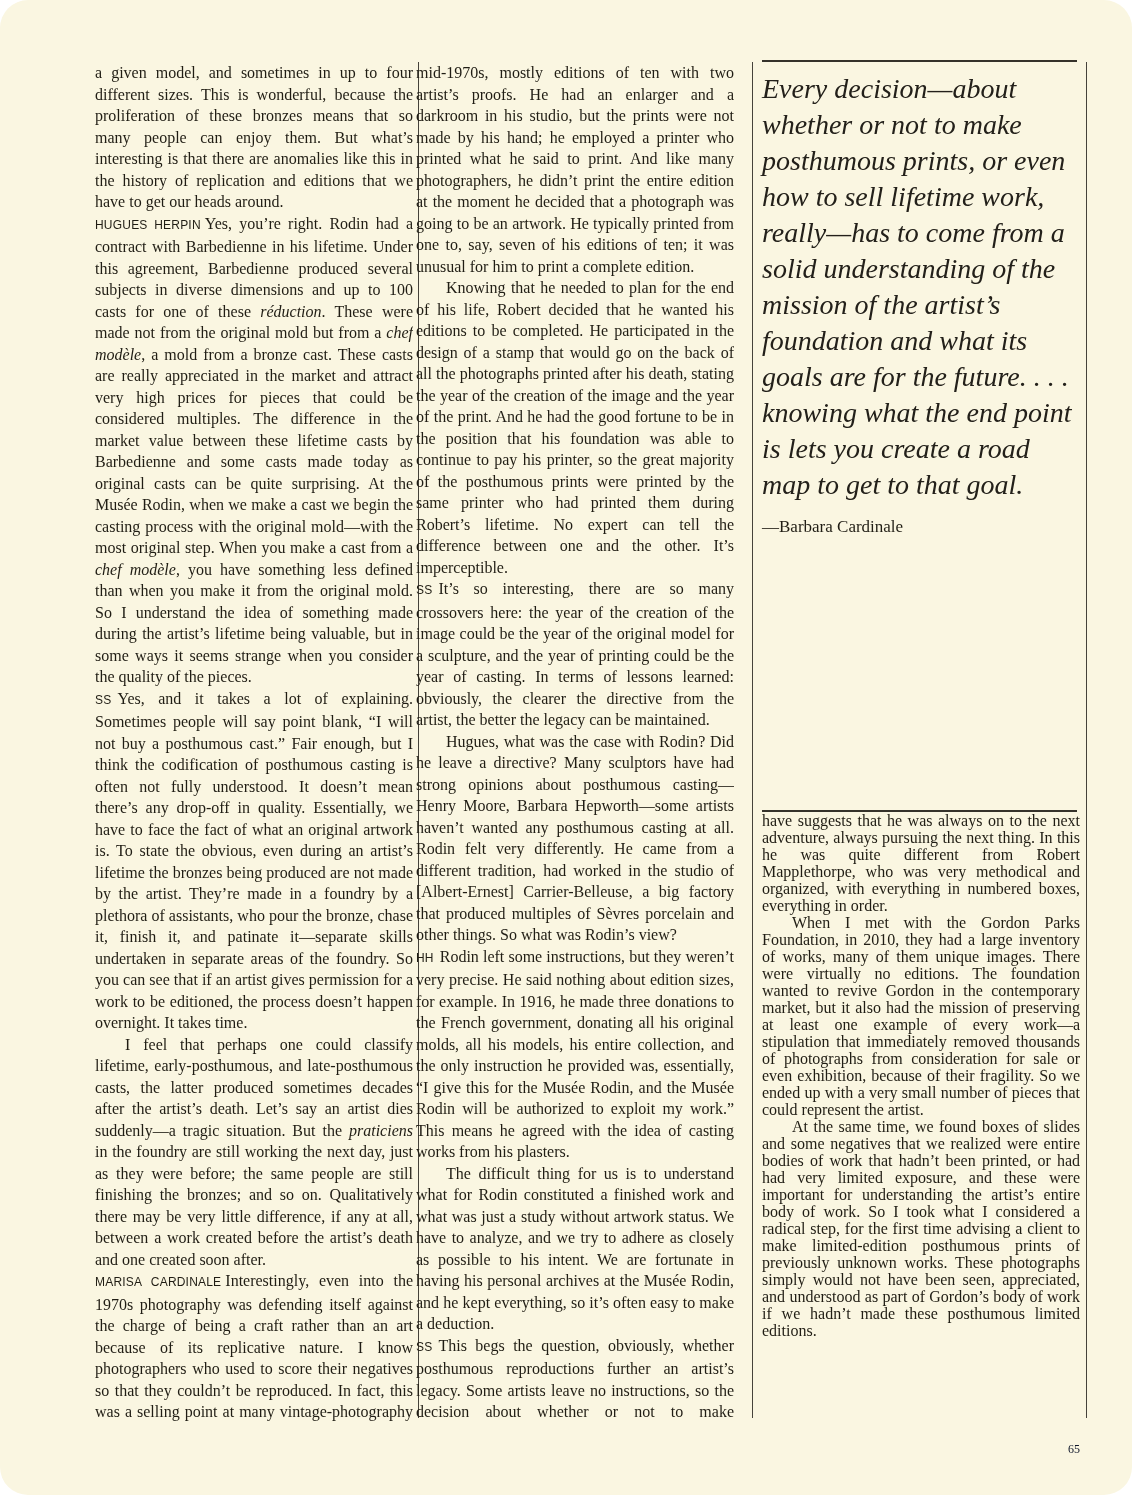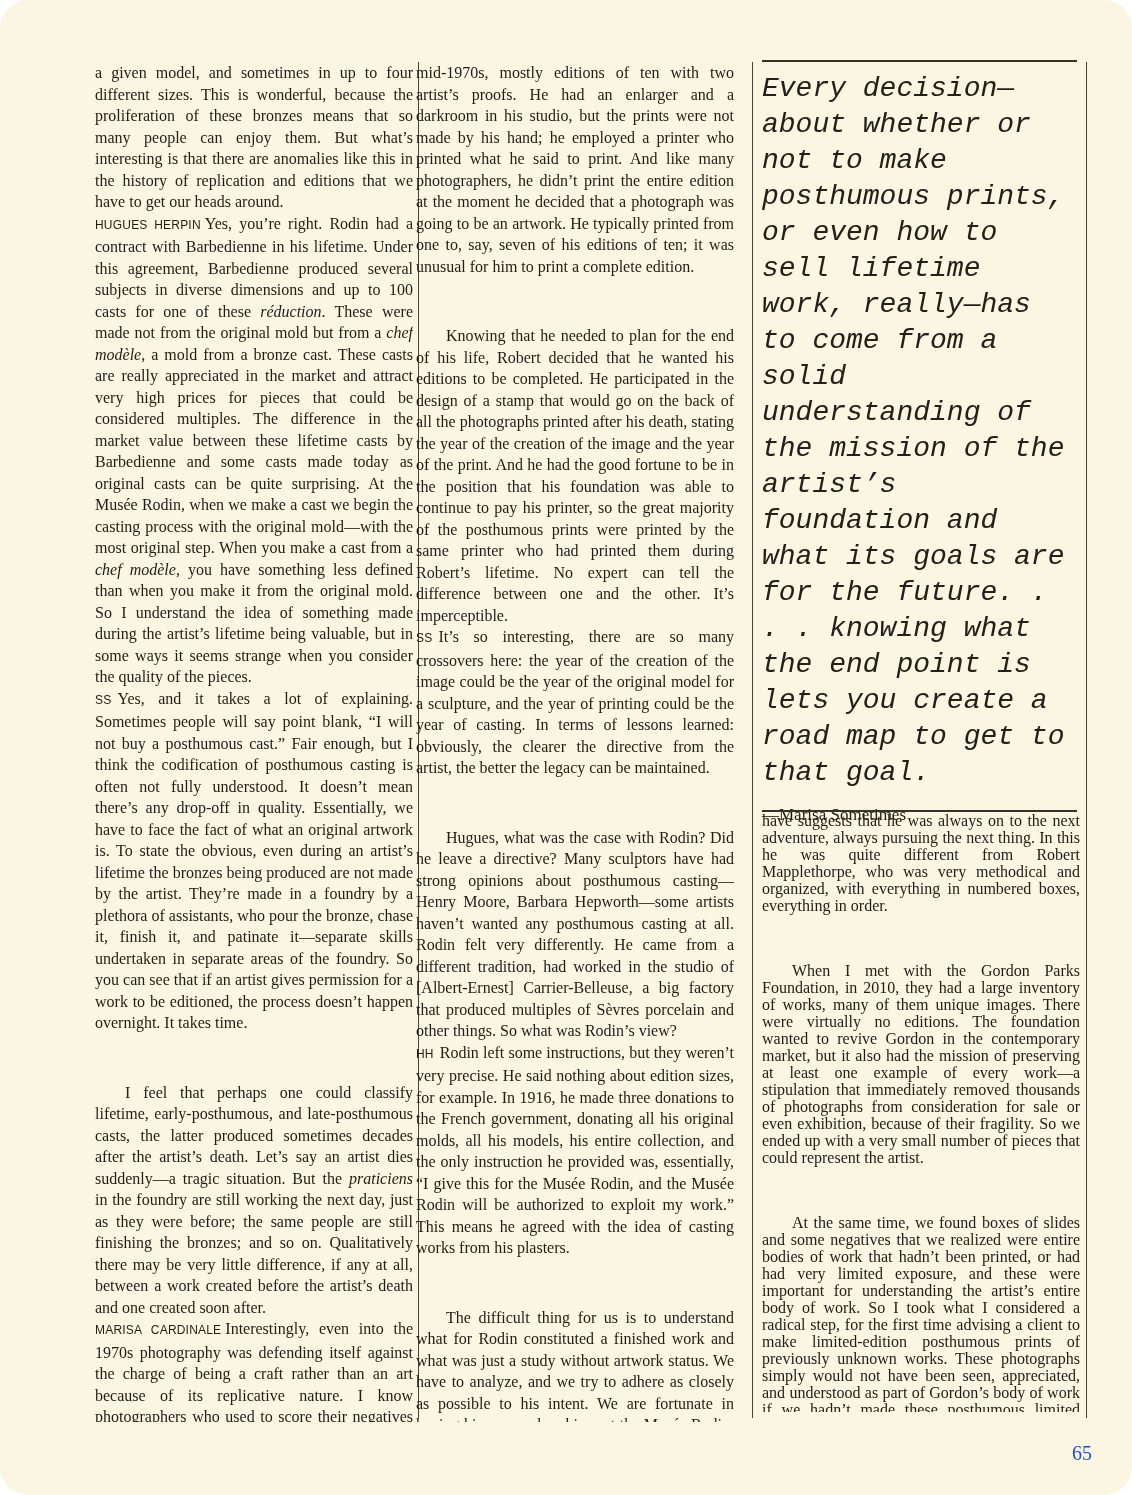--- a/index.html
+++ b/index.html
@@ -14,21 +14,21 @@
   }
   .col {
     position:absolute; top:62px;
     width:318px; height:1360px;
     overflow:hidden;
     font-size:16px; line-height:21.5px;
   }
   .col-left  { left:95px;  }
   .col-mid   { left:416px; }
   .para { margin:0; text-align:justify; hyphens:auto; -webkit-hyphens:auto; }
-  .para.indent { text-indent:30px;margin-top:48px; }
+  .para.indent { text-indent:30px; }
   .speaker {
     font-family:"Liberation Sans", sans-serif;
     font-weight:normal;
     font-size:12px;
     letter-spacing:0.2px;
     margin-right:4px;
   }
   .speaker.short { margin-right:6px; }
   .it { font-style:italic; }
 
@@ -47,21 +47,20 @@
     border-top:2px solid #35322a;
     padding-top:9px;
   }
   .pullquote-text {
     margin:0;
     font-style:italic;
     font-size:28px;
     line-height:36px;
     text-align:left;
     color:#23201a;
-    font-family:Liberation Mono, monospace;
   }
   .pullquote-attr {
     margin:14px 0 0 0;
     font-size:17px;
     line-height:20px;
     font-style:normal;
   }
 
   .hrule-2 {
     position:absolute; left:762px; top:810px;
@@ -69,23 +68,23 @@
     background:#35322a;
   }
   .col-right-body {
     position:absolute; left:762px; top:812px;
     width:318px; height:600px;
     overflow:hidden;
     font-size:16px; line-height:17px;
   }
   .page-number {
     position:absolute;
-    right:40px; top:1442px;
-    font-size:20px;
-    color:#1d4ed8;
+    right:52px; top:1442px;
+    font-size:12px;
+    color:#0f172a;
   }
 </style>
 </head>
 <body>
 
 <div class="page">
 
   <div class="col col-left">
       <p class="para"><span>a given model, and sometimes in up to four different sizes. This is wonderful, because the proliferation of these bronzes means that so many people can enjoy them. But what’s interesting is that there are anomalies like this in the history of replication and editions that we have to get our heads around.</span></p>
       <p class="para"><span class="speaker">HUGUES HERPIN</span><span>Yes, you’re right. Rodin had a contract with Barbedienne in his lifetime. Under this agreement, Barbedienne produced several subjects in diverse dimensions and up to 100 casts for one of these </span><span class="it">réduction</span><span>. These were made not from the original mold but from a </span><span class="it">chef modèle</span><span>, a mold from a bronze cast. These casts are really appreciated in the market and attract very high prices for pieces that could be considered multiples. The difference in the market value between these lifetime casts by Barbedienne and some casts made today as original casts can be quite surprising. At the Musée Rodin, when we make a cast we begin the casting process with the original mold—with the most original step. When you make a cast from a </span><span class="it">chef modèle</span><span>, you have something less defined than when you make it from the original mold. So I understand the idea of something made during the artist’s lifetime being valuable, but in some ways it seems strange when you consider the quality of the pieces.</span></p>
@@ -103,21 +102,21 @@
       <p class="para indent"><span>Hugues, what was the case with Rodin? Did he leave a directive? Many sculptors have had strong opinions about posthumous casting—Henry Moore, Barbara Hepworth—some artists haven’t wanted any posthumous casting at all. Rodin felt very differently. He came from a different tradition, had worked in the studio of [Albert-Ernest] Carrier-Belleuse, a big factory that produced multiples of Sèvres porcelain and other things. So what was Rodin’s view?</span></p>
       <p class="para"><span class="speaker short">HH</span><span>Rodin left some instructions, but they weren’t very precise. He said nothing about edition sizes, for example. In 1916, he made three donations to the French government, donating all his original molds, all his models, his entire collection, and the only instruction he provided was, essentially, “I give this for the Musée Rodin, and the Musée Rodin will be authorized to exploit my work.” This means he agreed with the idea of casting works from his plasters.</span></p>
       <p class="para indent"><span>The difficult thing for us is to understand what for Rodin constituted a finished work and what was just a study without artwork status. We have to analyze, and we try to adhere as closely as possible to his intent. We are fortunate in having his personal archives at the Musée Rodin, and he kept everything, so it’s often easy to make a deduction.</span></p>
       <p class="para"><span class="speaker short">SS</span><span>This begs the question, obviously, whether posthumous reproductions further an artist’s legacy. Some artists leave no instructions, so the decision about whether or not to make posthumous casts or prints may be taken by others—an artist’s estate, or other people. Marisa, do you have any experience with this?</span></p>
     </div>
 
   <div class="vrule vrule-2"></div>
 
   <div class="pullquote-block">
     <p class="pullquote-text">Every decision—about whether or not to make posthumous prints, or even how to sell lifetime work, really—has to come from a solid understanding of the mission of the artist’s foundation and what its goals are for the future. . . . knowing what the end point is lets you create a road map to get to that goal.</p>
-    <p class="pullquote-attr">—Marisa Sometimes</p>
+    <p class="pullquote-attr">—Barbara Cardinale</p>
   </div>
 
   <div class="hrule-2"></div>
 
   <div class="col-right-body">
       <p class="para"><span>have suggests that he was always on to the next adventure, always pursuing the next thing. In this he was quite different from Robert Mapplethorpe, who was very methodical and organized, with everything in numbered boxes, everything in order.</span></p>
       <p class="para indent"><span>When I met with the Gordon Parks Foundation, in 2010, they had a large inventory of works, many of them unique images. There were virtually no editions. The foundation wanted to revive Gordon in the contemporary market, but it also had the mission of preserving at least one example of every work—a stipulation that immediately removed thousands of photographs from consideration for sale or even exhibition, because of their fragility. So we ended up with a very small number of pieces that could represent the artist.</span></p>
       <p class="para indent"><span>At the same time, we found boxes of slides and some negatives that we realized were entire bodies of work that hadn’t been printed, or had had very limited exposure, and these were important for understanding the artist’s entire body of work. So I took what I considered a radical step, for the first time advising a client to make limited-edition posthumous prints of previously unknown works. These photographs simply would not have been seen, appreciated, and understood as part of Gordon’s body of work if we hadn’t made these posthumous limited editions.</span></p>
     </div>
 

